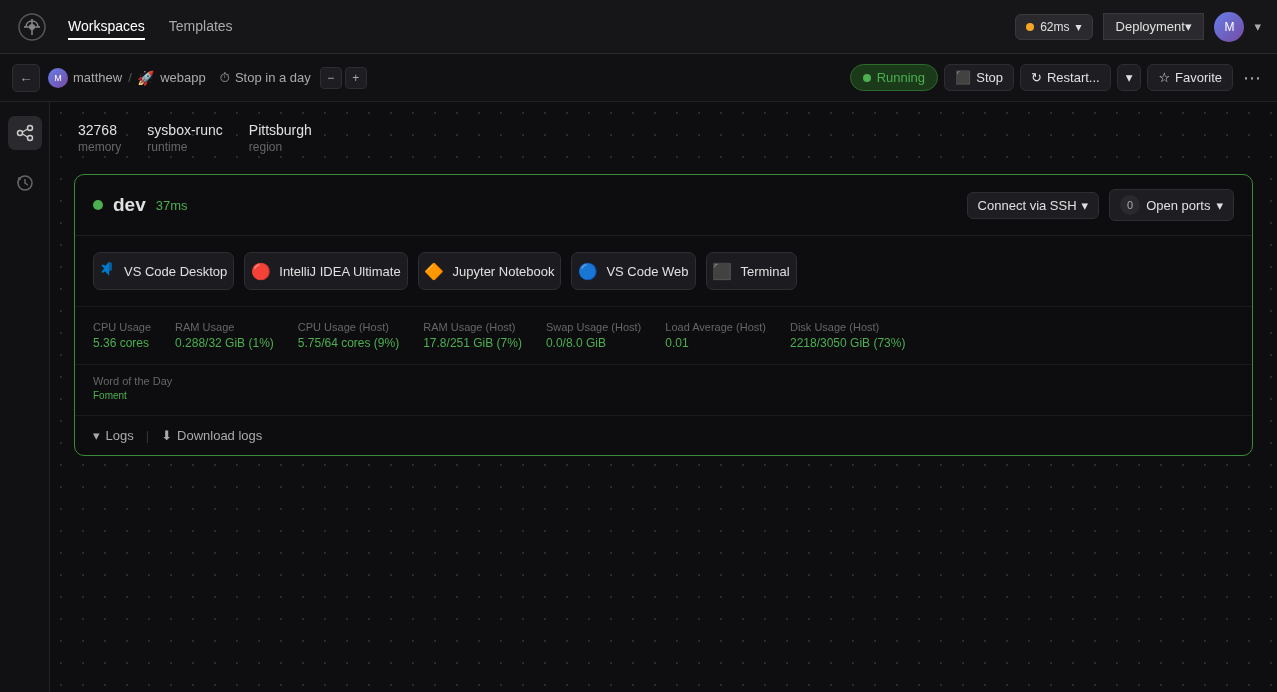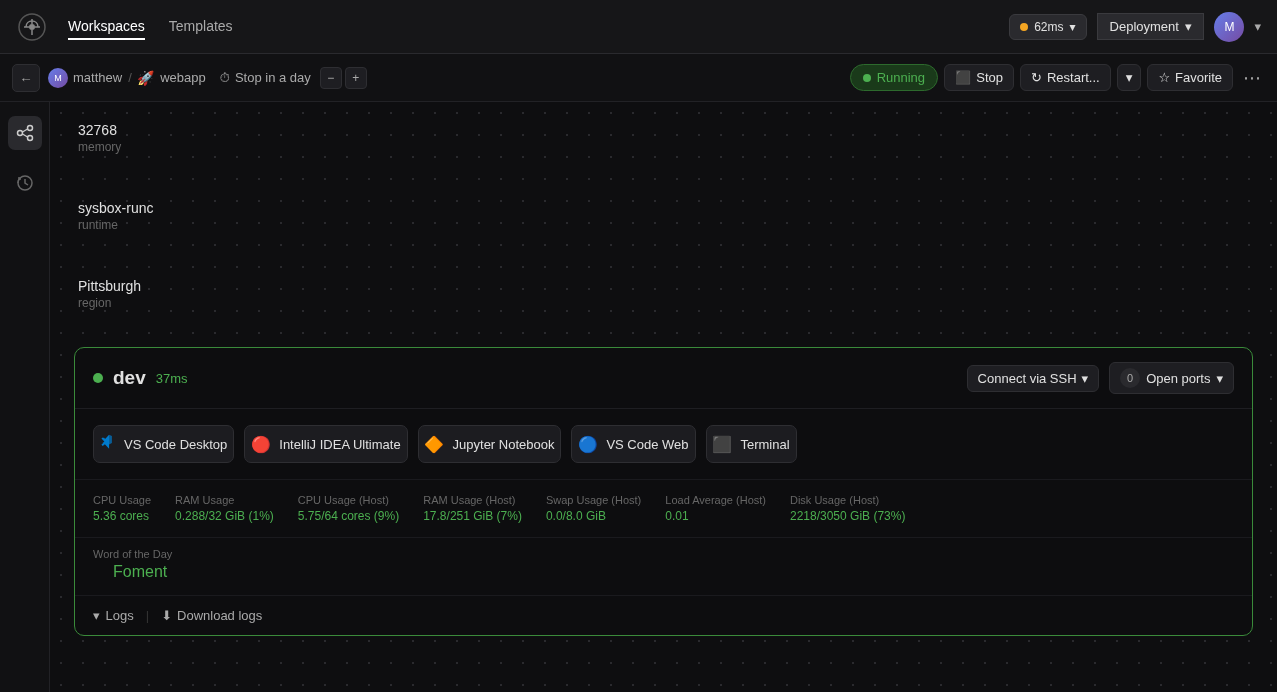--- a/index.html
+++ b/index.html
@@ -39,21 +39,21 @@
     .nav-link.active { color: #fff; border-bottom-color: #fff; }
     .top-nav-right { display: flex; align-items: center; gap: 10px; margin-left: auto; }
     .badge-btn {
       display: flex; align-items: center; gap: 6px;
       background: #2a2a2e; border: 1px solid #3a3a3e;
       border-radius: 6px; padding: 5px 10px;
       color: #e0e0e0; cursor: pointer; font-size: 12px;
     }
     .badge-btn .dot { width: 8px; height: 8px; border-radius: 50%; background: #f5a623; }
     .deployment-btn {
-      display: flex; align-items: flex-start; gap: 6px;
+      display: flex; align-items: flex-start; 
       background: #2a2a2e; border: 1px solid #3a3a3e;
       border-radius: 0; padding: 5px 12px;
       color: #e0e0e0; cursor: pointer; font-size: 13px;
     }
     .avatar {
       width: 30px; height: 30px; border-radius: 50%;
       background: linear-gradient(135deg, #667eea, #764ba2);
       display: flex; align-items: center; justify-content: center;
       font-size: 12px; color: #fff; cursor: pointer;
     }
@@ -161,24 +161,23 @@
       background: #0e0e10;
       overflow-y: auto;
       padding: 20px 24px;
       background-image: radial-gradient(circle, #2a2a2e 1px, transparent 1px);
       background-size: 22px 22px;
     }
 
     
     .specs-bar {
       display: flex;
-      gap: 46px;
-      margin-bottom: 37px;
+      gap: 26px;
+      margin-bottom: 20px;
       padding: 0 4px;
-      flex-direction: column;
     }
     .spec-item {}
     .spec-value { font-size: 14px; color: #e0e0e0; font-weight: 500; }
     .spec-label { font-size: 12px; color: #666; margin-top: 2px; }
 
     
     .dev-container {
       border: 1px solid #3a8a3a;
       border-radius: 10px;
       background: #0d0d0f;
@@ -245,21 +244,21 @@
     .metric-item {}
     .metric-label { font-size: 11px; color: #666; margin-bottom: 3px; }
     .metric-value { font-size: 12px; color: #4caf50; }
 
     
     .word-section {
       padding: 10px 18px 14px;
       border-bottom: 1px solid #1a1a1e;
     }
     .word-label { font-size: 11px; color: #666; margin-bottom: 3px; }
-    .word-value { font-size: 16px; color: #4caf50; margin-left: 20px; }
+    .word-value { font-size: 10px; color: #4caf50; }
 
     
     .logs-bar {
       display: flex;
       align-items: center;
       padding: 12px 18px;
       gap: 12px;
     }
     .logs-toggle {
       display: flex; align-items: center; gap: 6px;

